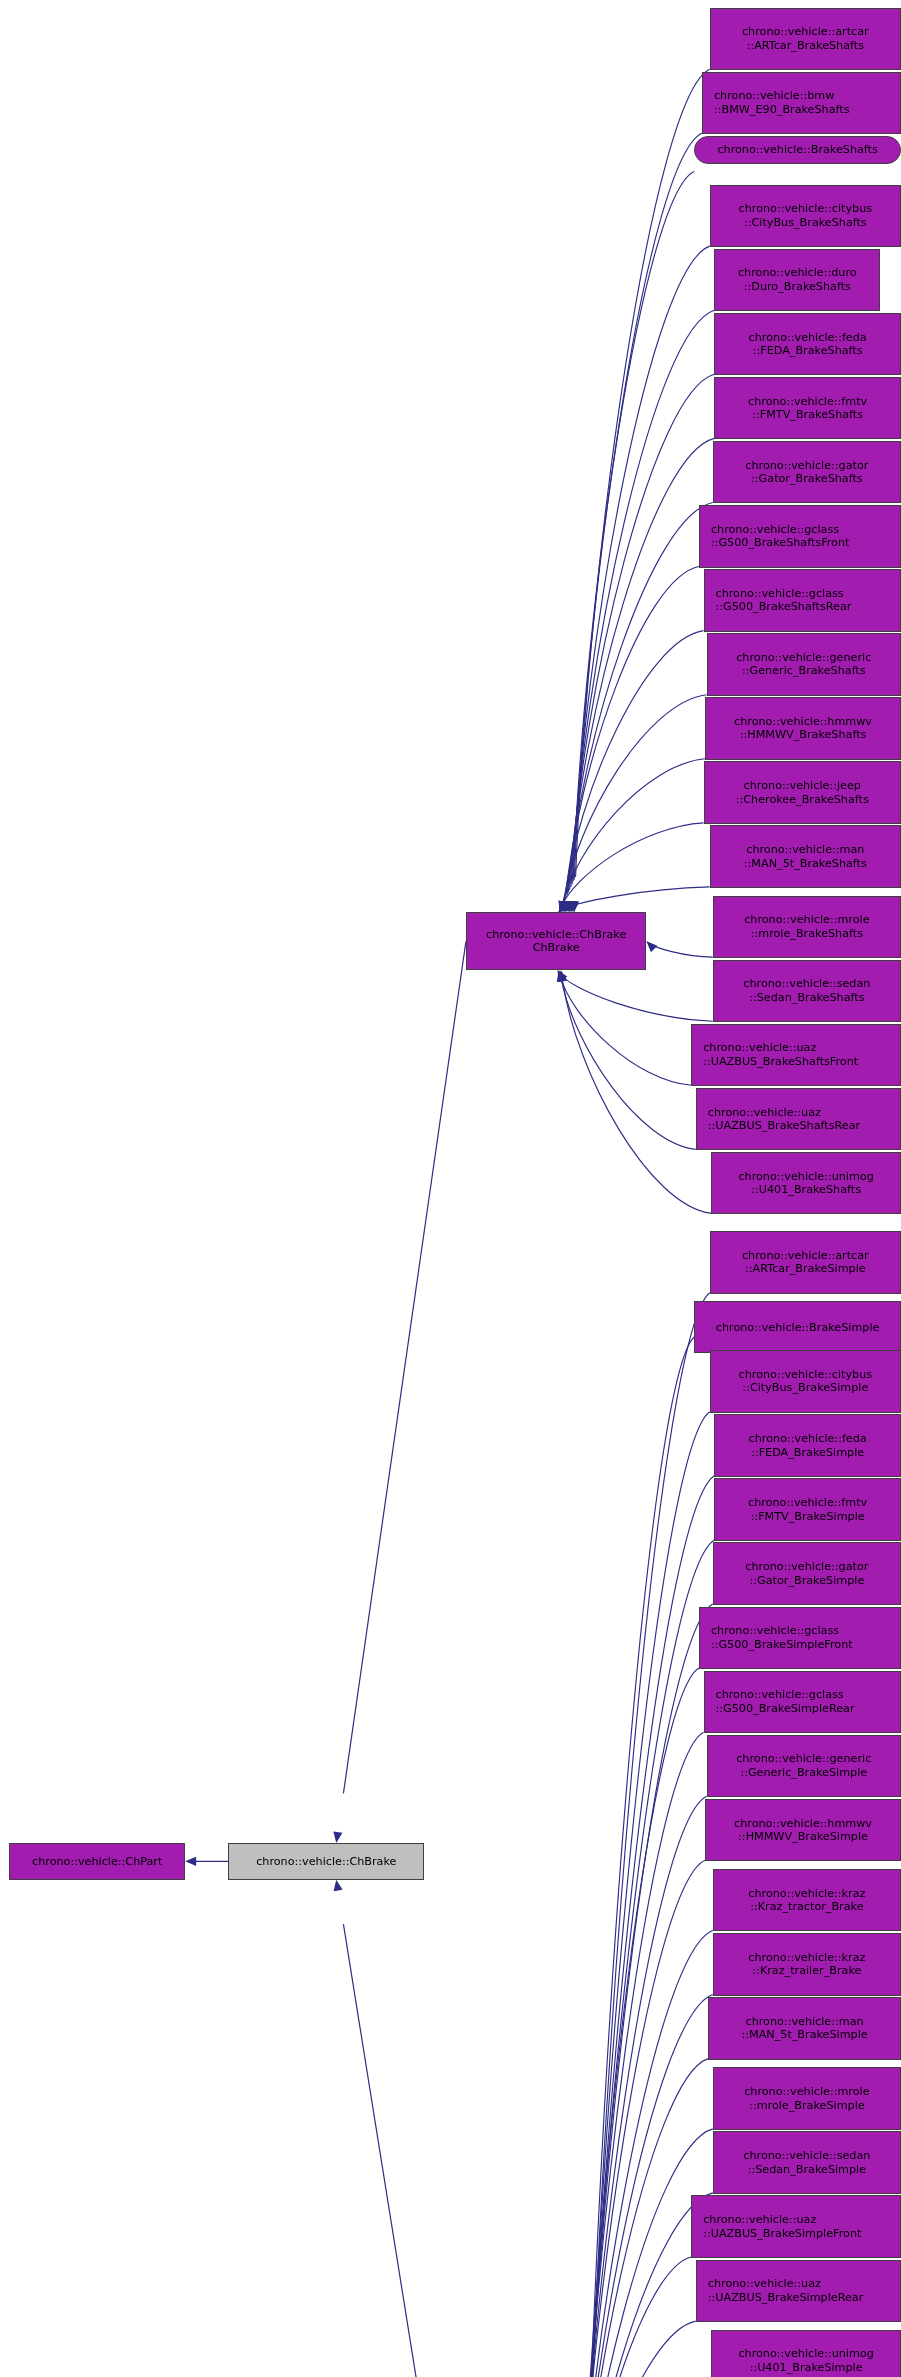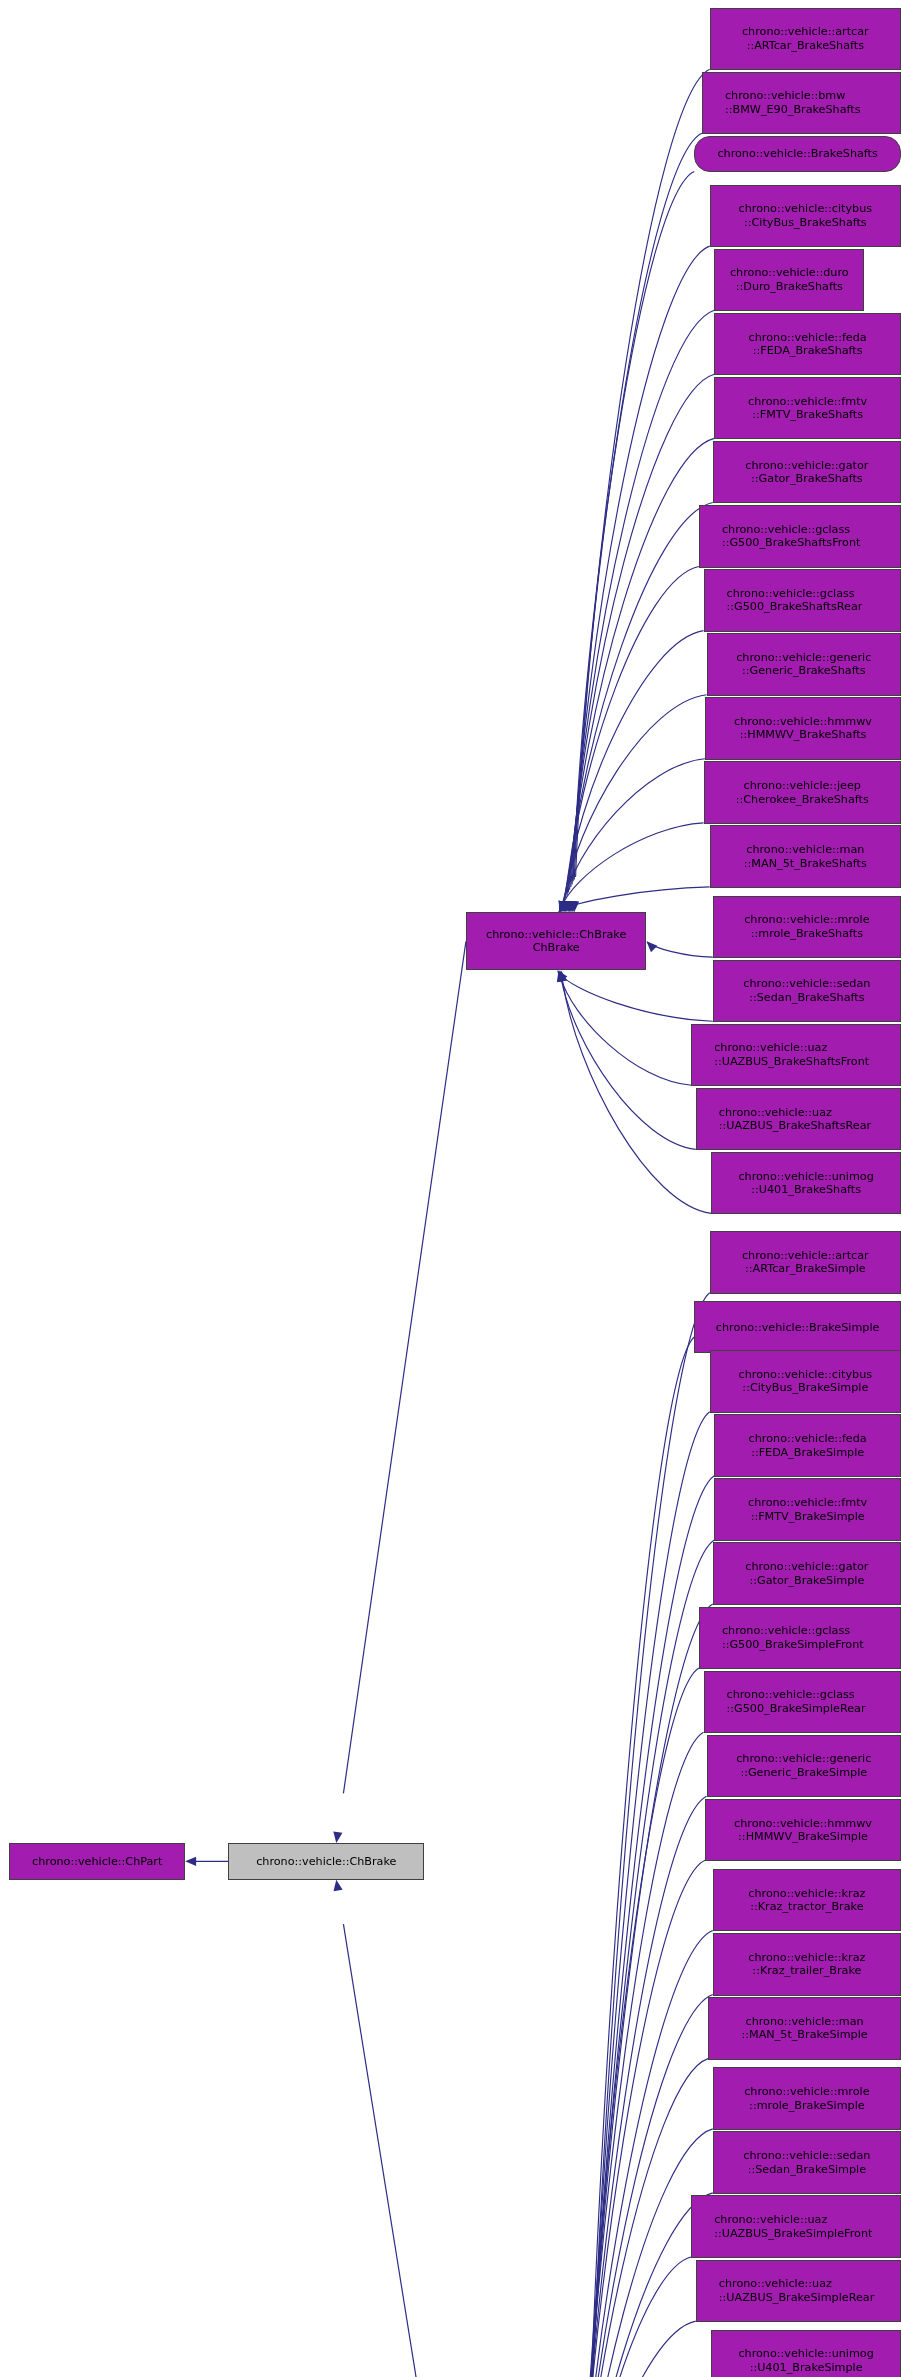--- a/index.html
+++ b/index.html
@@ -44,21 +44,21 @@
   }
   .node.highlight {
     background: #bfbfbf;
   }
   .node .ln {
     display: block;
   }
   .node.leftalign {
     align-items: flex-start;
     text-align: right;
-    padding-left: 22px;
+    padding-left: 11px;
   }
 </style>
 </head>
 <body>
 
 <div id="diagram">
   <svg id="edges" viewBox="0 0 901 2377" xmlns="http://www.w3.org/2000/svg">
       <path d="M 228.33561643835614 1861.3222079589216 L 195.13698630136986 1861.3222079589216" fill="none" stroke="#2d2d86" stroke-width="1.2"></path>
       <path d="M 0 0 L -11 -4.6 L -11 4.6 Z" fill="#2d2d86" transform="translate(185.13698630136986,1861.3222079589216) rotate(180)"></path>
       <path d="M 465.9280821917808 941.3408215661104 L 343.43326626712326 1793.4220892169449" fill="none" stroke="#2d2d86" stroke-width="1.2"></path>
@@ -138,23 +138,23 @@
       <path d="M 695.806506849315 2321.075738125802 C 640.5028461559427 2332.0905905006416, 577.2986625063745 2517.216623876765, 565.4478780720805 2645.046373555841" fill="none" stroke="#2d2d86" stroke-width="1.15"></path>
       <path d="M 0 0 L -11 -4.6 L -11 4.6 Z" fill="#2d2d86" transform="translate(564.1311242460478,2659.249679075738) rotate(95.2966123989076)"></path>
       <path d="M 711.2345890410959 2391.2567394094995 C 648.8616134163926 2400.166161745828, 577.5782127024461 2546.692644415918, 564.212575068581 2647.993975609756" fill="none" stroke="#2d2d86" stroke-width="1.15"></path>
       <path d="M 0 0 L -11 -4.6 L -11 4.6 Z" fill="#2d2d86" transform="translate(562.7275042203738,2659.249679075738) rotate(97.51615806826808)"></path>
     </svg>
 <div class="node" style="left: 9.25685px; top: 1843.01px; width: 175.88px; height: 36.6162px;"><span class="ln">chrono::vehicle::ChPart</span></div>
     <div class="node highlight" style="left: 228.336px; top: 1843.01px; width: 195.937px; height: 36.6162px;"><span class="ln">chrono::vehicle::ChBrake</span></div>
     <div class="node" style="left: 465.928px; top: 912.353px; width: 180.509px; height: 57.9756px;"><span class="ln">chrono::vehicle::ChBrake</span><span class="ln">ChBrake</span></div>
     <div class="node" style="left: 709.692px; top: 7.62837px; width: 191.308px; height: 62.5526px;"><span class="ln">chrono::vehicle::artcar</span><span class="ln">::ARTcar_BrakeShafts</span></div>
     <div class="node leftalign" style="left: 701.978px; top: 71.7067px; width: 199.022px; height: 62.5526px;"><span class="ln">chrono::vehicle::bmw</span><span class="ln">::BMW_E90_BrakeShafts</span></div>
-    <div class="node" style="left: 694.264px; top: 135.785px; width: 206.736px; height: 36px; border-radius: 16px;"><span class="ln">chrono::vehicle::BrakeShafts</span></div>
+    <div class="node" style="left: 694.264px; top: 135.785px; width: 206.736px; height: 28px; border-radius: 16px;"><span class="ln">chrono::vehicle::BrakeShafts</span></div>
     <div class="node" style="left: 709.692px; top: 184.607px; width: 191.308px; height: 62.5526px;"><span class="ln">chrono::vehicle::citybus</span><span class="ln">::CityBus_BrakeShafts</span></div>
-    <div class="node" style="left: 714.32px; top: 248.685px; width: 150px; height: 62.5526px;"><span class="ln">chrono::vehicle::duro</span><span class="ln">::Duro_BrakeShafts</span></div>
+    <div class="node" style="left: 714.32px; top: 248.685px; width: 166px; height: 62.5526px;"><span class="ln">chrono::vehicle::duro</span><span class="ln">::Duro_BrakeShafts</span></div>
     <div class="node" style="left: 714.32px; top: 312.763px; width: 186.68px; height: 62.5526px;"><span class="ln">chrono::vehicle::feda</span><span class="ln">::FEDA_BrakeShafts</span></div>
     <div class="node" style="left: 714.32px; top: 376.841px; width: 186.68px; height: 62.5526px;"><span class="ln">chrono::vehicle::fmtv</span><span class="ln">::FMTV_BrakeShafts</span></div>
     <div class="node" style="left: 712.777px; top: 440.92px; width: 188.223px; height: 62.5526px;"><span class="ln">chrono::vehicle::gator</span><span class="ln">::Gator_BrakeShafts</span></div>
     <div class="node leftalign" style="left: 698.892px; top: 504.998px; width: 202.108px; height: 62.5526px;"><span class="ln">chrono::vehicle::gclass</span><span class="ln">::G500_BrakeShaftsFront</span></div>
     <div class="node leftalign" style="left: 703.521px; top: 569.076px; width: 197.479px; height: 62.5526px;"><span class="ln">chrono::vehicle::gclass</span><span class="ln">::G500_BrakeShaftsRear</span></div>
     <div class="node" style="left: 706.606px; top: 633.155px; width: 194.394px; height: 62.5526px;"><span class="ln">chrono::vehicle::generic</span><span class="ln">::Generic_BrakeShafts</span></div>
     <div class="node" style="left: 705.063px; top: 697.233px; width: 195.937px; height: 62.5526px;"><span class="ln">chrono::vehicle::hmmwv</span><span class="ln">::HMMWV_BrakeShafts</span></div>
     <div class="node" style="left: 703.521px; top: 761.311px; width: 197.479px; height: 62.5526px;"><span class="ln">chrono::vehicle::jeep</span><span class="ln">::Cherokee_BrakeShafts</span></div>
     <div class="node" style="left: 709.692px; top: 825.39px; width: 191.308px; height: 62.5526px;"><span class="ln">chrono::vehicle::man</span><span class="ln">::MAN_5t_BrakeShafts</span></div>
     <div class="node" style="left: 712.777px; top: 895.571px; width: 188.223px; height: 62.5526px;"><span class="ln">chrono::vehicle::mrole</span><span class="ln">::mrole_BrakeShafts</span></div>

